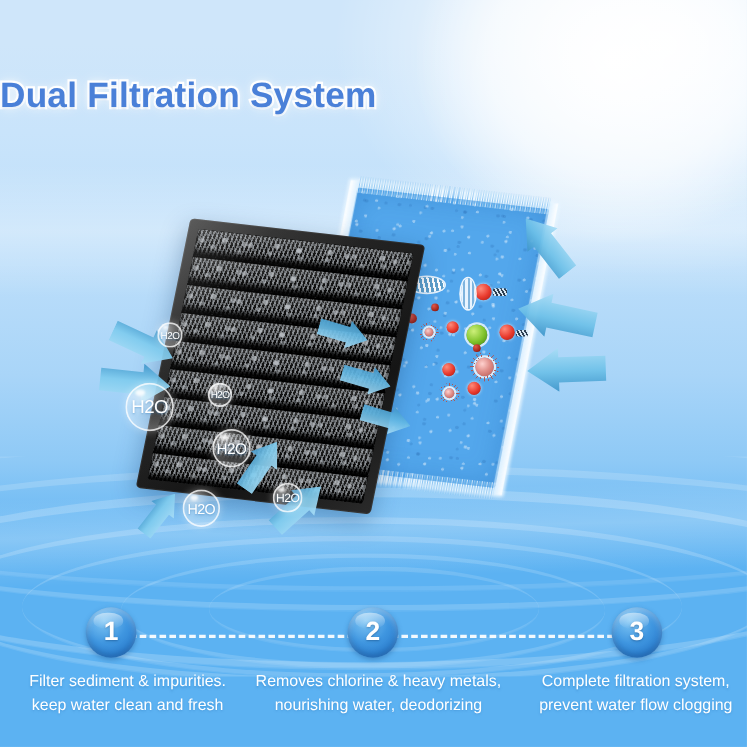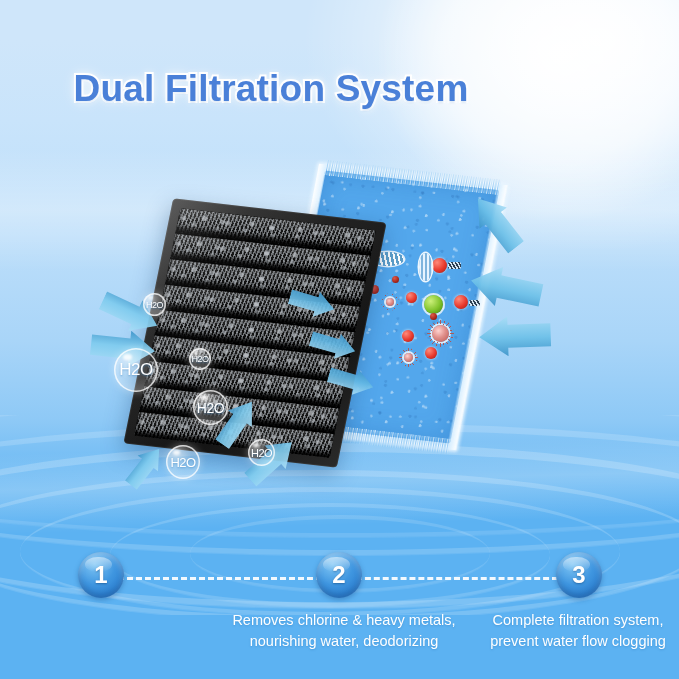--- a/index.html
+++ b/index.html
@@ -76,22 +76,22 @@
     width: 110%; height: 80px;
     background: linear-gradient(to bottom, rgba(255,255,255,0) 0%, rgba(255,255,255,0.22) 45%, rgba(255,255,255,0) 100%);
     transform: rotate(-1.6deg);
   }
 
   
   .title {
     position: absolute;
     left: 0; top: 68px;
     width: 542px;
-    text-align: center;
-    font-size: 37px;
+    text-align: left;
+    font-size: 32px;
     font-weight: bold;
     letter-spacing: 0.2px;
     color: #4a80d8;
     -webkit-text-stroke: 4px #ffffff;
     paint-order: stroke fill;
     text-shadow:
       0 0 7px rgba(255,255,255,0.95),
       0 0 14px rgba(255,255,255,0.8),
       0 2px 2px rgba(120,170,220,0.35);
   }
@@ -561,19 +561,21 @@
     <div class="step-badge badge-1">
       <span>1</span>
     </div>
     <div class="step-badge badge-2">
       <span>2</span>
     </div>
     <div class="step-badge badge-3">
       <span>3</span>
     </div>
 
+    <div class="step-text text-1">Filter sediment &amp; impurities.
+keep water clean and fresh</div>
     <div class="step-text text-2">Removes chlorine &amp; heavy metals,
 nourishing water, deodorizing</div>
     <div class="step-text text-3">Complete filtration system,
 prevent water flow clogging</div>
   </div>
 
 </div>
 
 </body></html>

